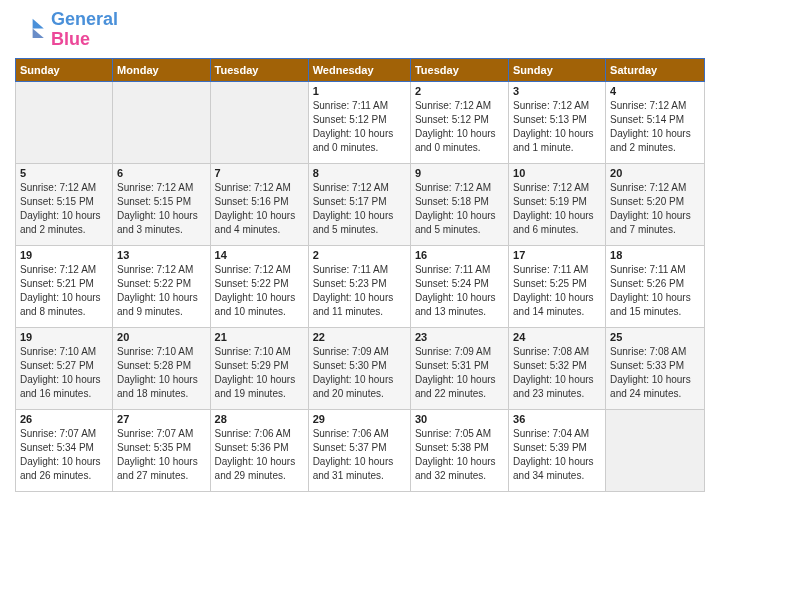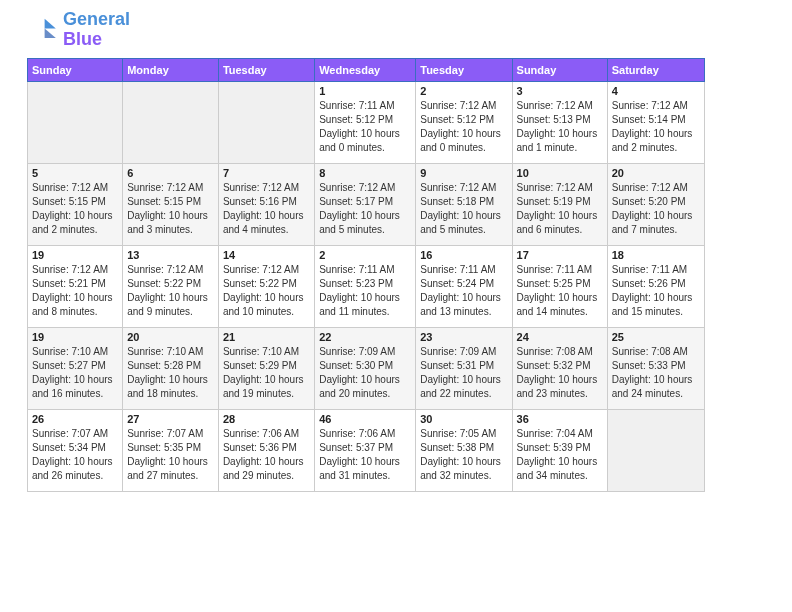--- a/index.html
+++ b/index.html
@@ -5,21 +5,21 @@
     * { box-sizing: border-box; margin: 0; padding: 0; }
     body {
       font-family: Arial, sans-serif;
       background: #fff;
       width: 792px;
       height: 612px;
       overflow: hidden;
     }
     .container {
       width: 720px;
-      padding: 10px 15px 10px 27px;
+      padding: 10px 15px 10px 15px;
     }
     .header-area {
       display: flex;
       align-items: flex-start;
       justify-content: space-between;
       margin-bottom: 8px;
     }
     .logo {
       display: flex;
       align-items: center;
@@ -50,21 +50,21 @@
       font-size: 15px;
       color: #444;
       margin-top: 2px;
     }
     .calendar {
       width: 100%;
       border-collapse: collapse;
       font-size: 10.5px;
     }
     .calendar th {
-      background: #8b5cf6;
+      background: #a16207;
       color: #fff;
       padding: 5px 4px;
       font-size: 11px;
       font-weight: bold;
       text-align: left;
       border: 1px solid #3a6dc0;
     }
     .calendar td {
       border: 1px solid #ccc;
       vertical-align: top;
@@ -96,21 +96,21 @@
 
 <div class="container">
   <div class="header-area">
     <div class="logo">
       <svg class="logo-icon" viewBox="0 0 40 40">
         <polygon points="22,6 36,18 22,18" fill="#4a90d9"></polygon>
         <polygon points="22,18 36,30 22,30" fill="#2a5db0" opacity="0.7"></polygon>
       </svg>
       <div class="logo-text">
         <div><span>General</span></div>
-        <div style="color:#8b5cf6">Blue</div>
+        <div style="color:#ec4899">Blue</div>
       </div>
     </div>
     <div class="title-area">
       <div class="month-title"></div>
       <div class="location-title"></div>
     </div>
   </div>
 
   <table class="calendar">
     <thead>
@@ -327,21 +327,21 @@
 and 27 minutes.</div>
           </td>
           <td>
             <div class="day-number">28</div>
             <div class="day-info" style="white-space: pre-line;">Sunrise: 7:06 AM
 Sunset: 5:36 PM
 Daylight: 10 hours
 and 29 minutes.</div>
           </td>
           <td>
-            <div class="day-number">46</div>
+            <div class="day-number">29</div>
             <div class="day-info" style="white-space: pre-line;">Sunrise: 7:06 AM
 Sunset: 5:37 PM
 Daylight: 10 hours
 and 31 minutes.</div>
           </td>
           <td>
             <div class="day-number">30</div>
             <div class="day-info" style="white-space: pre-line;">Sunrise: 7:05 AM
 Sunset: 5:38 PM
 Daylight: 10 hours

